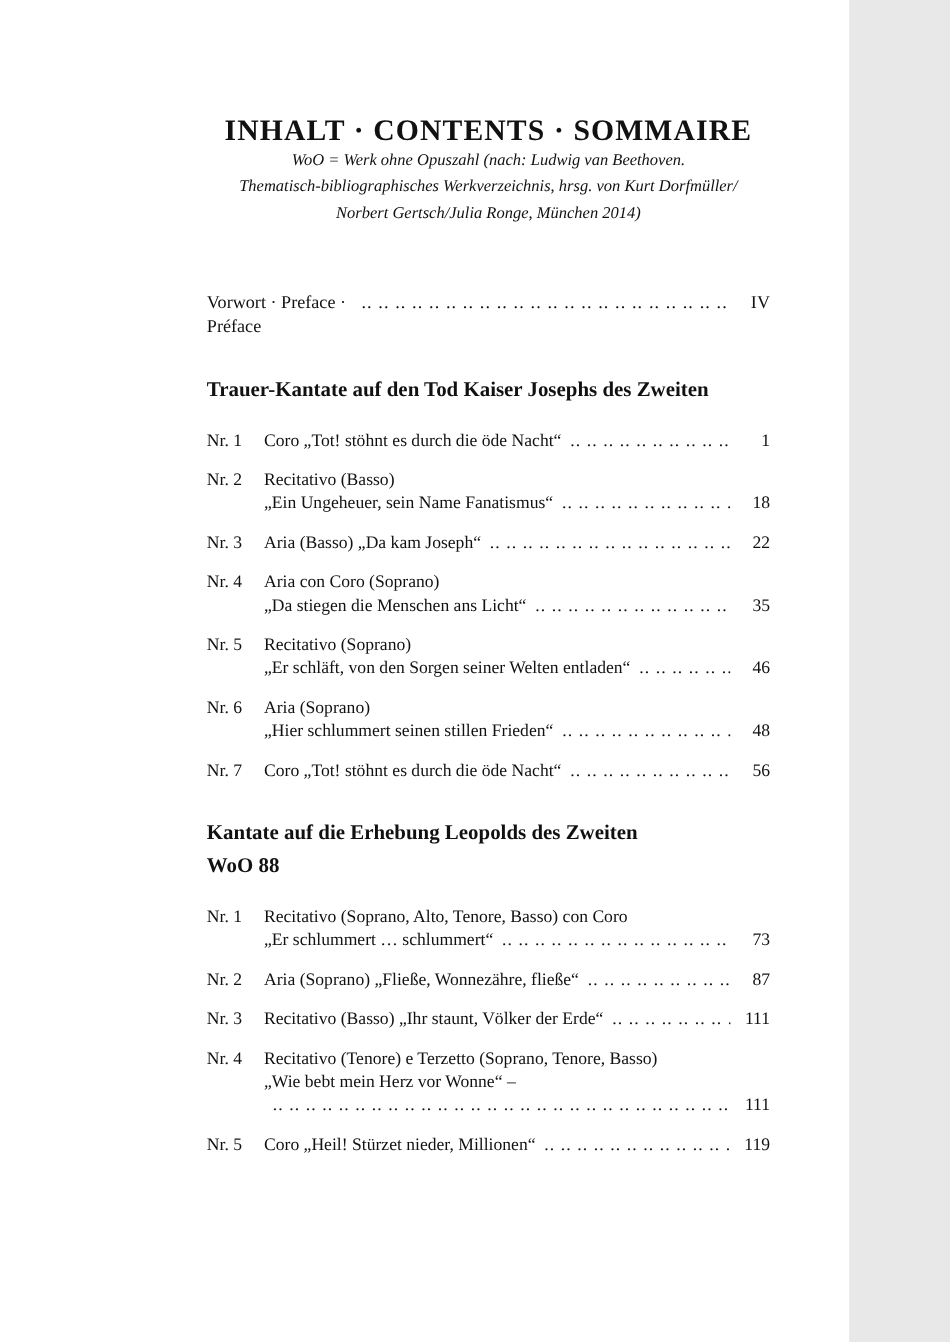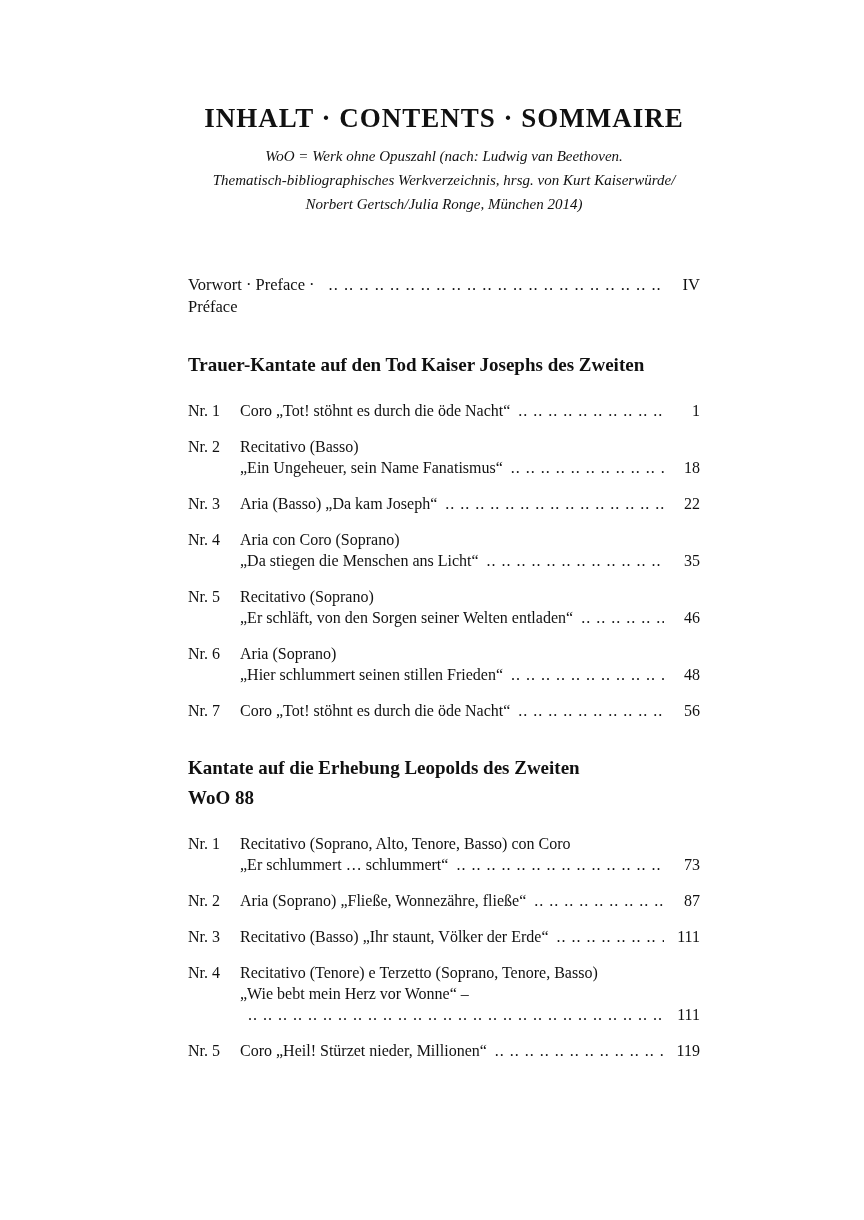--- a/index.html
+++ b/index.html
@@ -1,19 +1,19 @@
 <!DOCTYPE html>
 <html lang="de"><head>
 <meta charset="utf-8">
 <style>
   * { margin: 0; padding: 0; box-sizing: border-box; }
   html, body { background: #e8e8e8; }
   .page {
     position: relative;
-    width: 864px;
+    width: 772px;
     height: 1220px;
     background: #ffffff;
     font-family: "Liberation Serif", "DejaVu Serif", serif;
     color: #111111;
     overflow: hidden;
   }
   .content {
     position: absolute;
     left: 188px;
     top: 0;
@@ -21,21 +21,21 @@
     padding-top: 102px;
   }
   .title {
     text-align: center;
     font-size: 27px;
     font-weight: bold;
     letter-spacing: 1px;
     line-height: 32px;
   }
   .subtitle {
-    margin-top: 10px;
+    margin-top: 0;
     text-align: center;
     font-style: italic;
     font-size: 15px;
     line-height: 24px;
   }
   .preface-row {
     margin-top: 58px;
     display: flex;
     align-items: baseline;
     font-size: 16.5px;
@@ -88,21 +88,21 @@
 </head>
 <body>
 
 <div class="page">
   <div class="content">
 
     <div class="title">INHALT · CONTENTS · SOMMAIRE</div>
 
     <div class="subtitle">
       <div>WoO = Werk ohne Opuszahl (nach: Ludwig van Beethoven.</div>
-      <div>Thematisch-bibliographisches Werkverzeichnis, hrsg. von Kurt Kaiserwürde/</div>
+      <div>Thematisch-bibliographisches Werkverzeichnis, hrsg. von Kurt Dorfmüller/</div>
       <div>Norbert Gertsch/Julia Ronge, München 2014)</div>
     </div>
 
     <div class="preface-row">
       <span class="text">Vorwort · Preface · Préface</span>
       <span class="leader">.. .. .. .. .. .. .. .. .. .. .. .. .. .. .. .. .. .. .. .. .. .. .. .. .. .. .. .. .. ..</span>
       <span class="pagenum">IV</span>
     </div>
 
     <div class="section-heading">

